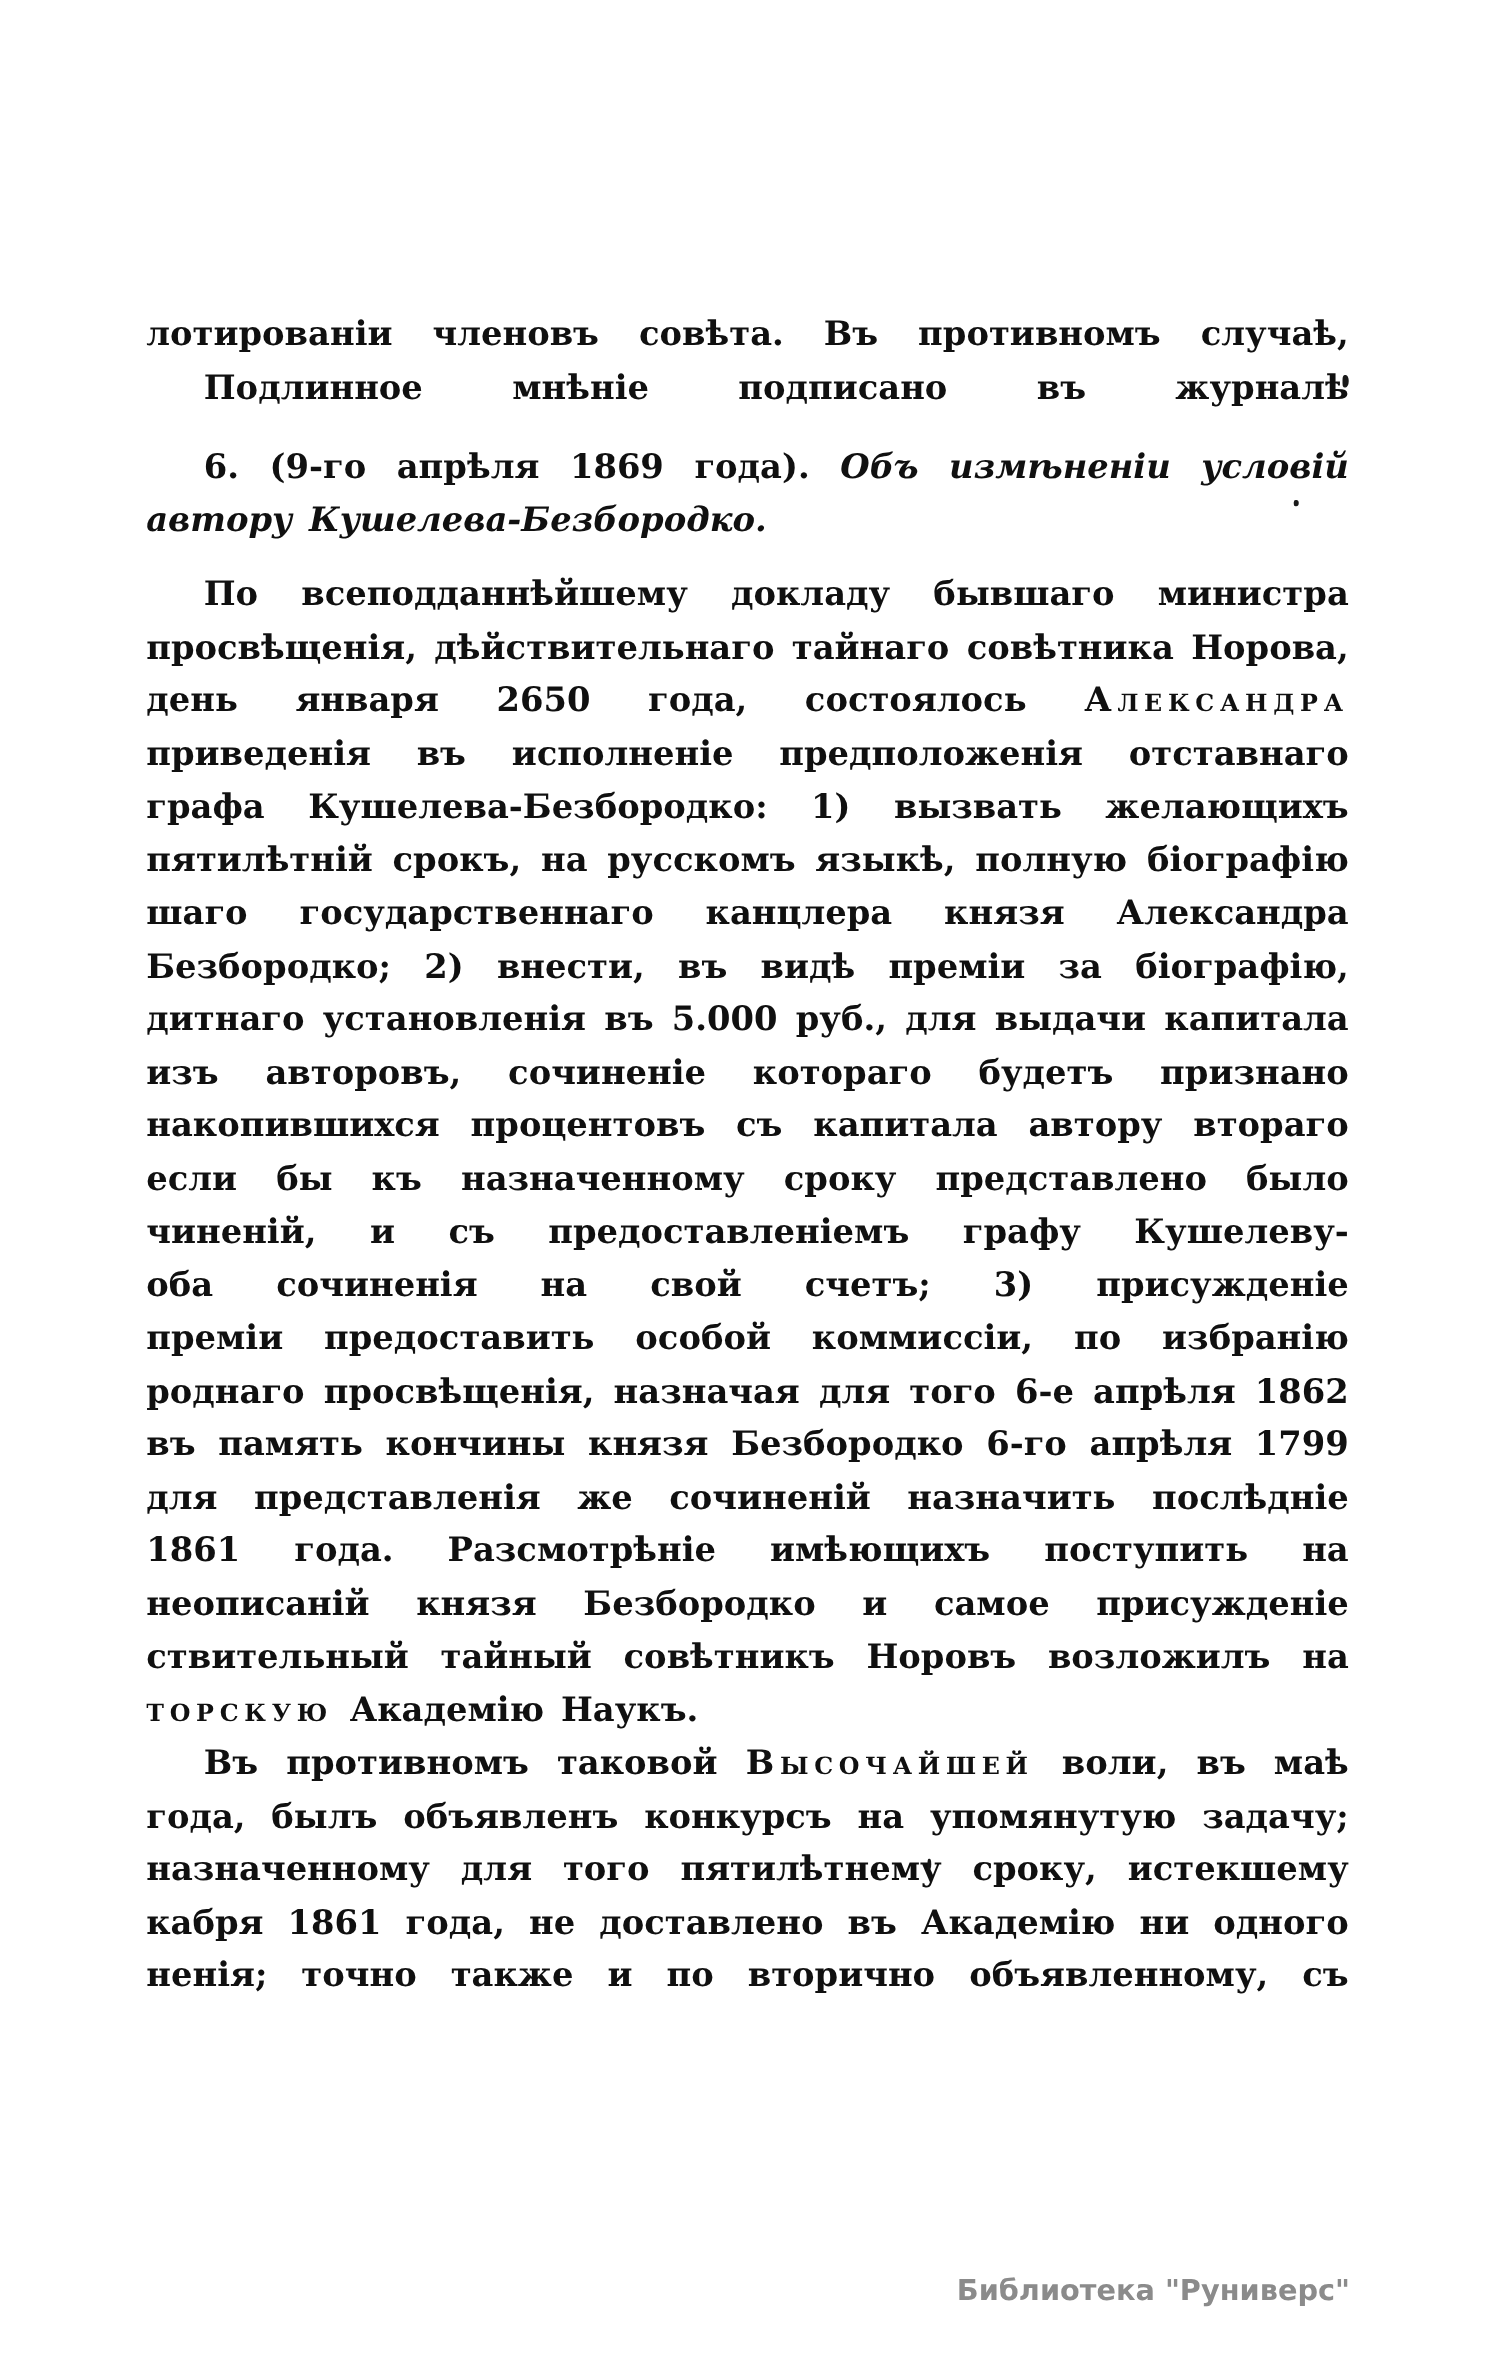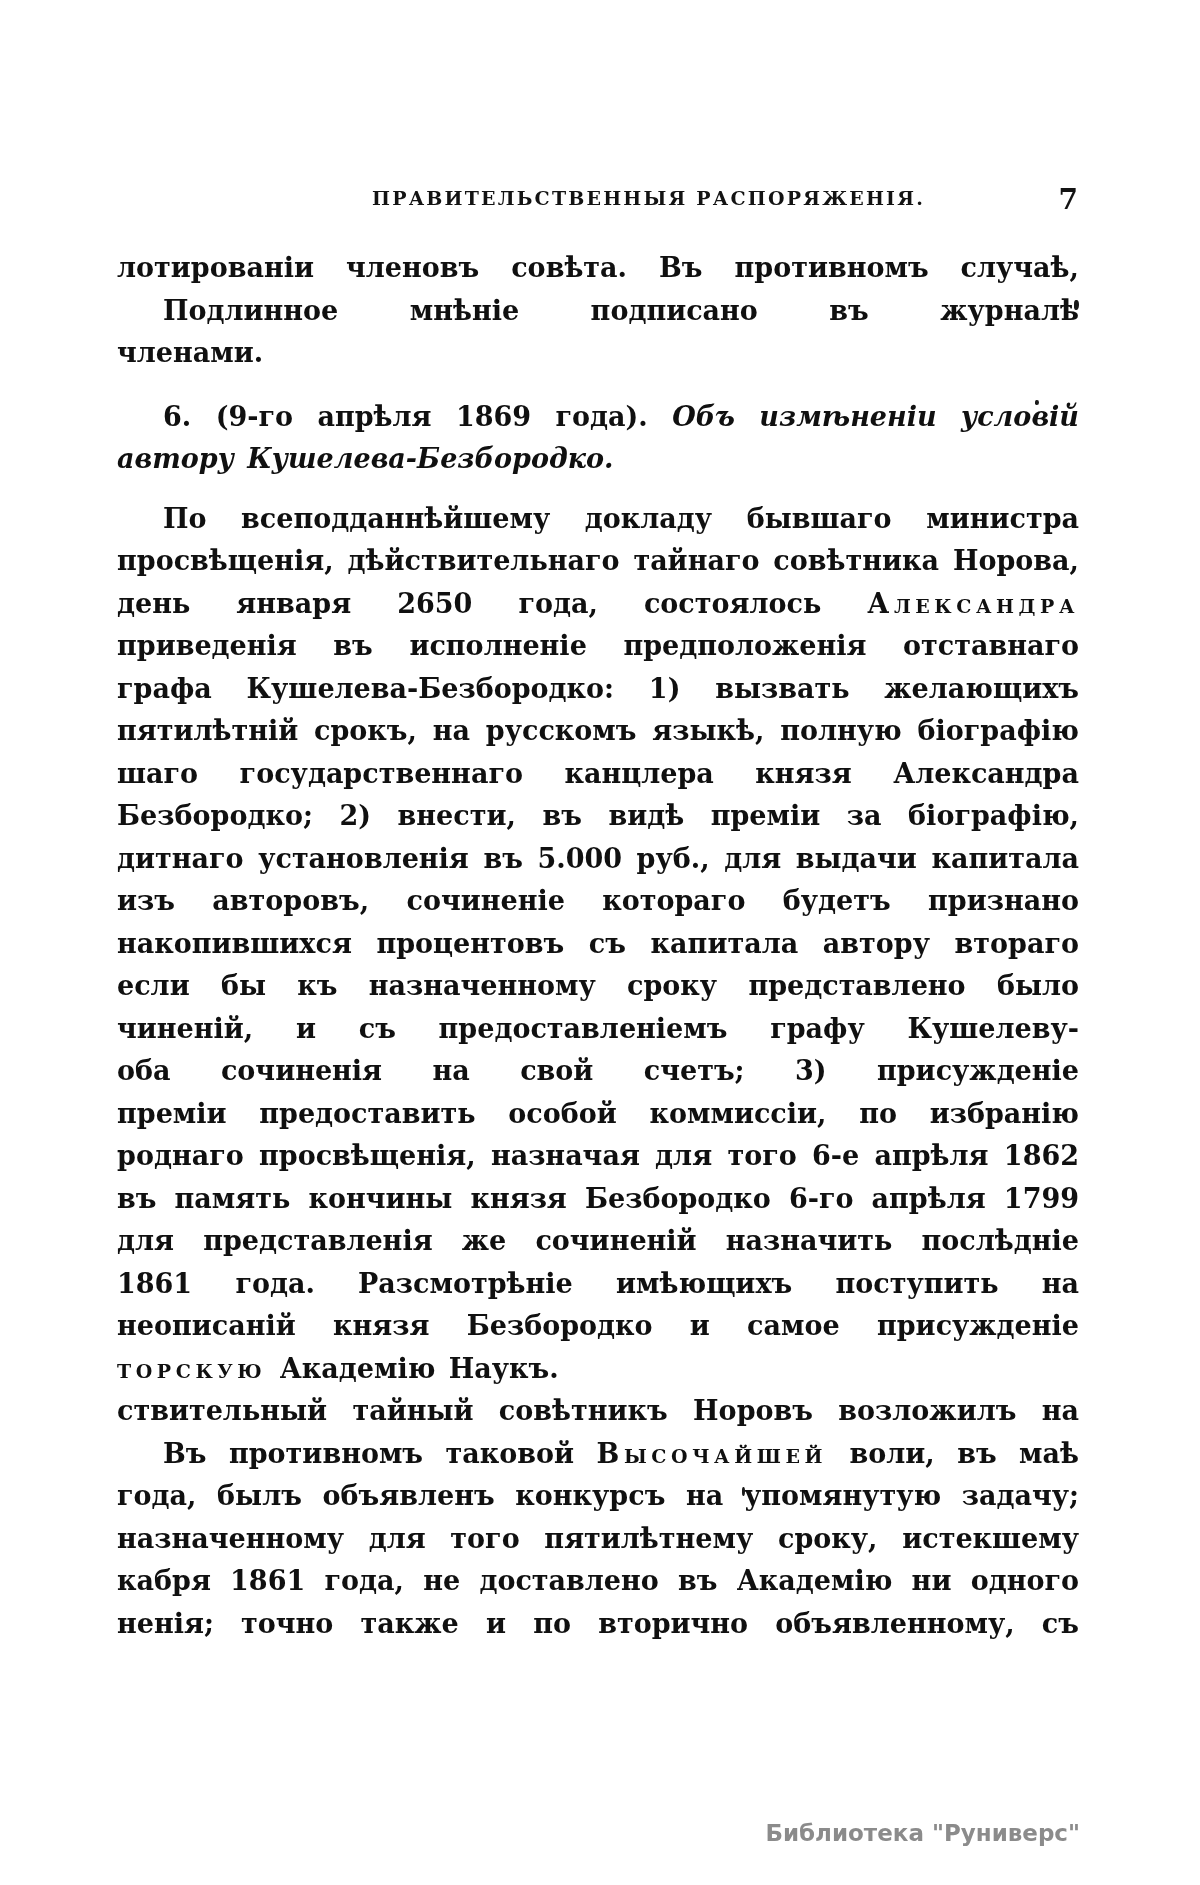--- a/index.html
+++ b/index.html
@@ -83,32 +83,27 @@
     font-weight: bold;
     color: #8b8b8b;
     white-space: nowrap;
   }
 </style>
 </head>
 <body>
 
 <div class="page">
 
-  <div class="running-head">
-    <span class="running-title">ПРАВИТЕЛЬСТВЕННЫЯ РАСПОРЯЖЕНІЯ.</span>
-    <span class="page-number">7</span>
-  </div>
 
   <div class="body-text">
       <div class="para body">
         <div class="line"><span class="seg normal">лотированіи членовъ совѣта. Въ противномъ случаѣ, занимаемое</span></div>
       </div>
       <div class="para body">
         <div class="line indent"><span class="seg normal">Подлинное мнѣніе подписано въ журналѣ предсѣдателемъ и</span></div>
-        <div class="line noj"><span class="seg normal">членами.</span></div>
       </div>
       <div class="para heading">
         <div class="line indent"><span class="seg normal">6. (9-го апрѣля 1869 года). </span><span class="seg italic">Объ измѣненіи условій преміи</span></div>
         <div class="line noj"><span class="seg italic">автору Кушелева-Безбородко.</span></div>
       </div>
       <div class="para body">
         <div class="line indent"><span class="seg normal">По всеподданнѣйшему докладу бывшаго министра народнаго</span></div>
         <div class="line"><span class="seg normal">просвѣщенія, дѣйствительнаго тайнаго совѣтника Норова, въ 20-й</span></div>
         <div class="line"><span class="seg normal">день января 2650 года, состоялось </span><span class="seg smallcaps">Александра</span></div>
         <div class="line"><span class="seg normal">приведенія въ исполненіе предположенія отставнаго ротмистра</span></div>
@@ -121,22 +116,22 @@
         <div class="line"><span class="seg normal">накопившихся процентовъ съ капитала автору втораго сочиненія,</span></div>
         <div class="line"><span class="seg normal">если бы къ назначенному сроку представлено было нѣсколько со-</span></div>
         <div class="line"><span class="seg normal">чиненій, и съ предоставленіемъ графу Кушелеву-Безбородко издать</span></div>
         <div class="line"><span class="seg normal">оба сочиненія на свой счетъ; 3) присужденіе предположенной</span></div>
         <div class="line"><span class="seg normal">преміи предоставить особой коммиссіи, по избранію министра на-</span></div>
         <div class="line"><span class="seg normal">роднаго просвѣщенія, назначая для того 6-е апрѣля 1862 года,</span></div>
         <div class="line"><span class="seg normal">въ память кончины князя Безбородко 6-го апрѣля 1799 года;</span></div>
         <div class="line"><span class="seg normal">для представленія же сочиненій назначить послѣдніе мѣсяцы</span></div>
         <div class="line"><span class="seg normal">1861 года. Разсмотрѣніе имѣющихъ поступить на конкурсъ жиз-</span></div>
         <div class="line"><span class="seg normal">неописаній князя Безбородко и самое присужденіе премій дѣй-</span></div>
+        <div class="line"><span class="seg normal">ствительный тайный совѣтникъ Норовъ возложилъ на </span></div>
         <div class="line noj"><span class="seg smallcaps">торскую</span><span class="seg normal"> Академію Наукъ.</span></div>
-        <div class="line"><span class="seg normal">ствительный тайный совѣтникъ Норовъ возложилъ на </span></div>
       </div>
       <div class="para body">
         <div class="line indent"><span class="seg normal">Въ противномъ таковой </span><span class="seg smallcaps">Высочайшей</span><span class="seg normal"> воли, въ маѣ 1857</span></div>
         <div class="line"><span class="seg normal">года, былъ объявленъ конкурсъ на упомянутую задачу; но къ</span></div>
         <div class="line"><span class="seg normal">назначенному для того пятилѣтнему сроку, истекшему 31-го де-</span></div>
         <div class="line"><span class="seg normal">кабря 1861 года, не доставлено въ Академію ни одного сочи-</span></div>
         <div class="line"><span class="seg normal">ненія; точно также и по вторично объявленному, съ согласія</span></div>
       </div>
     </div>
 

